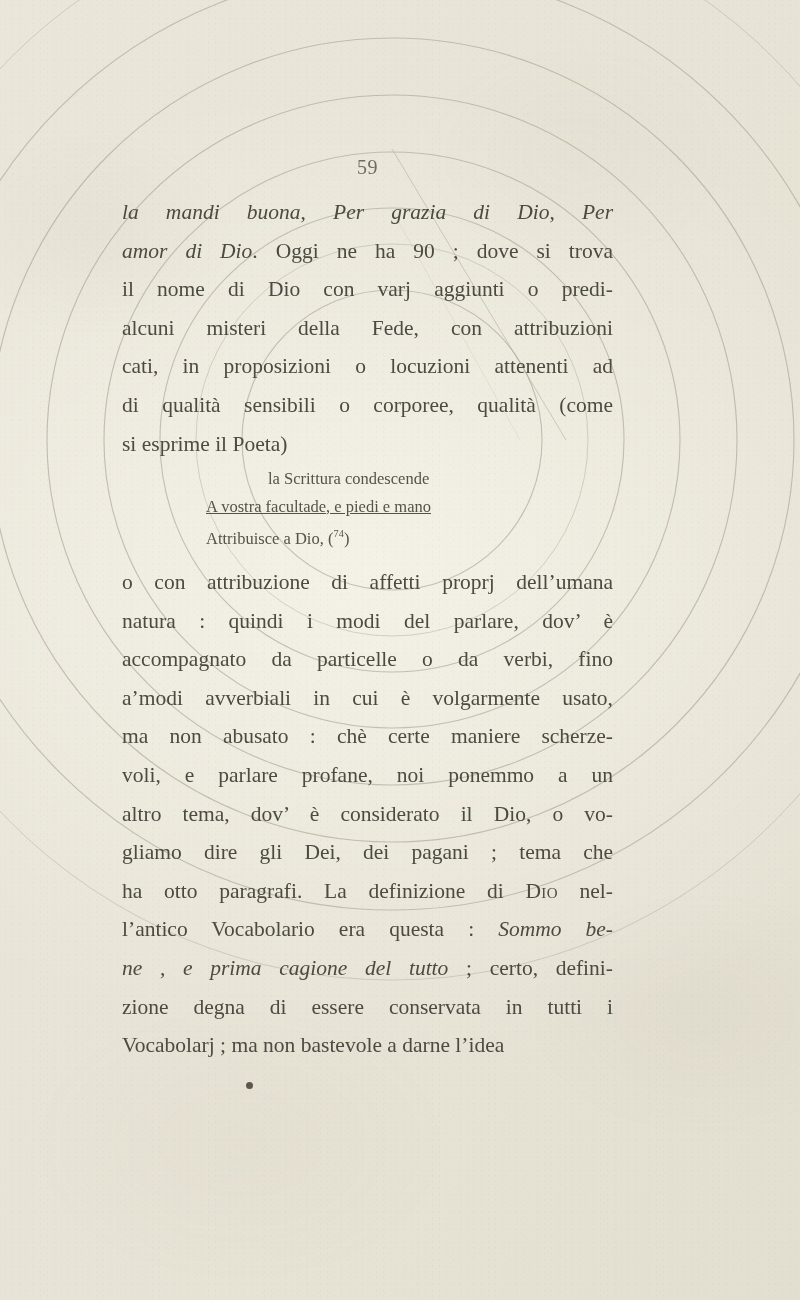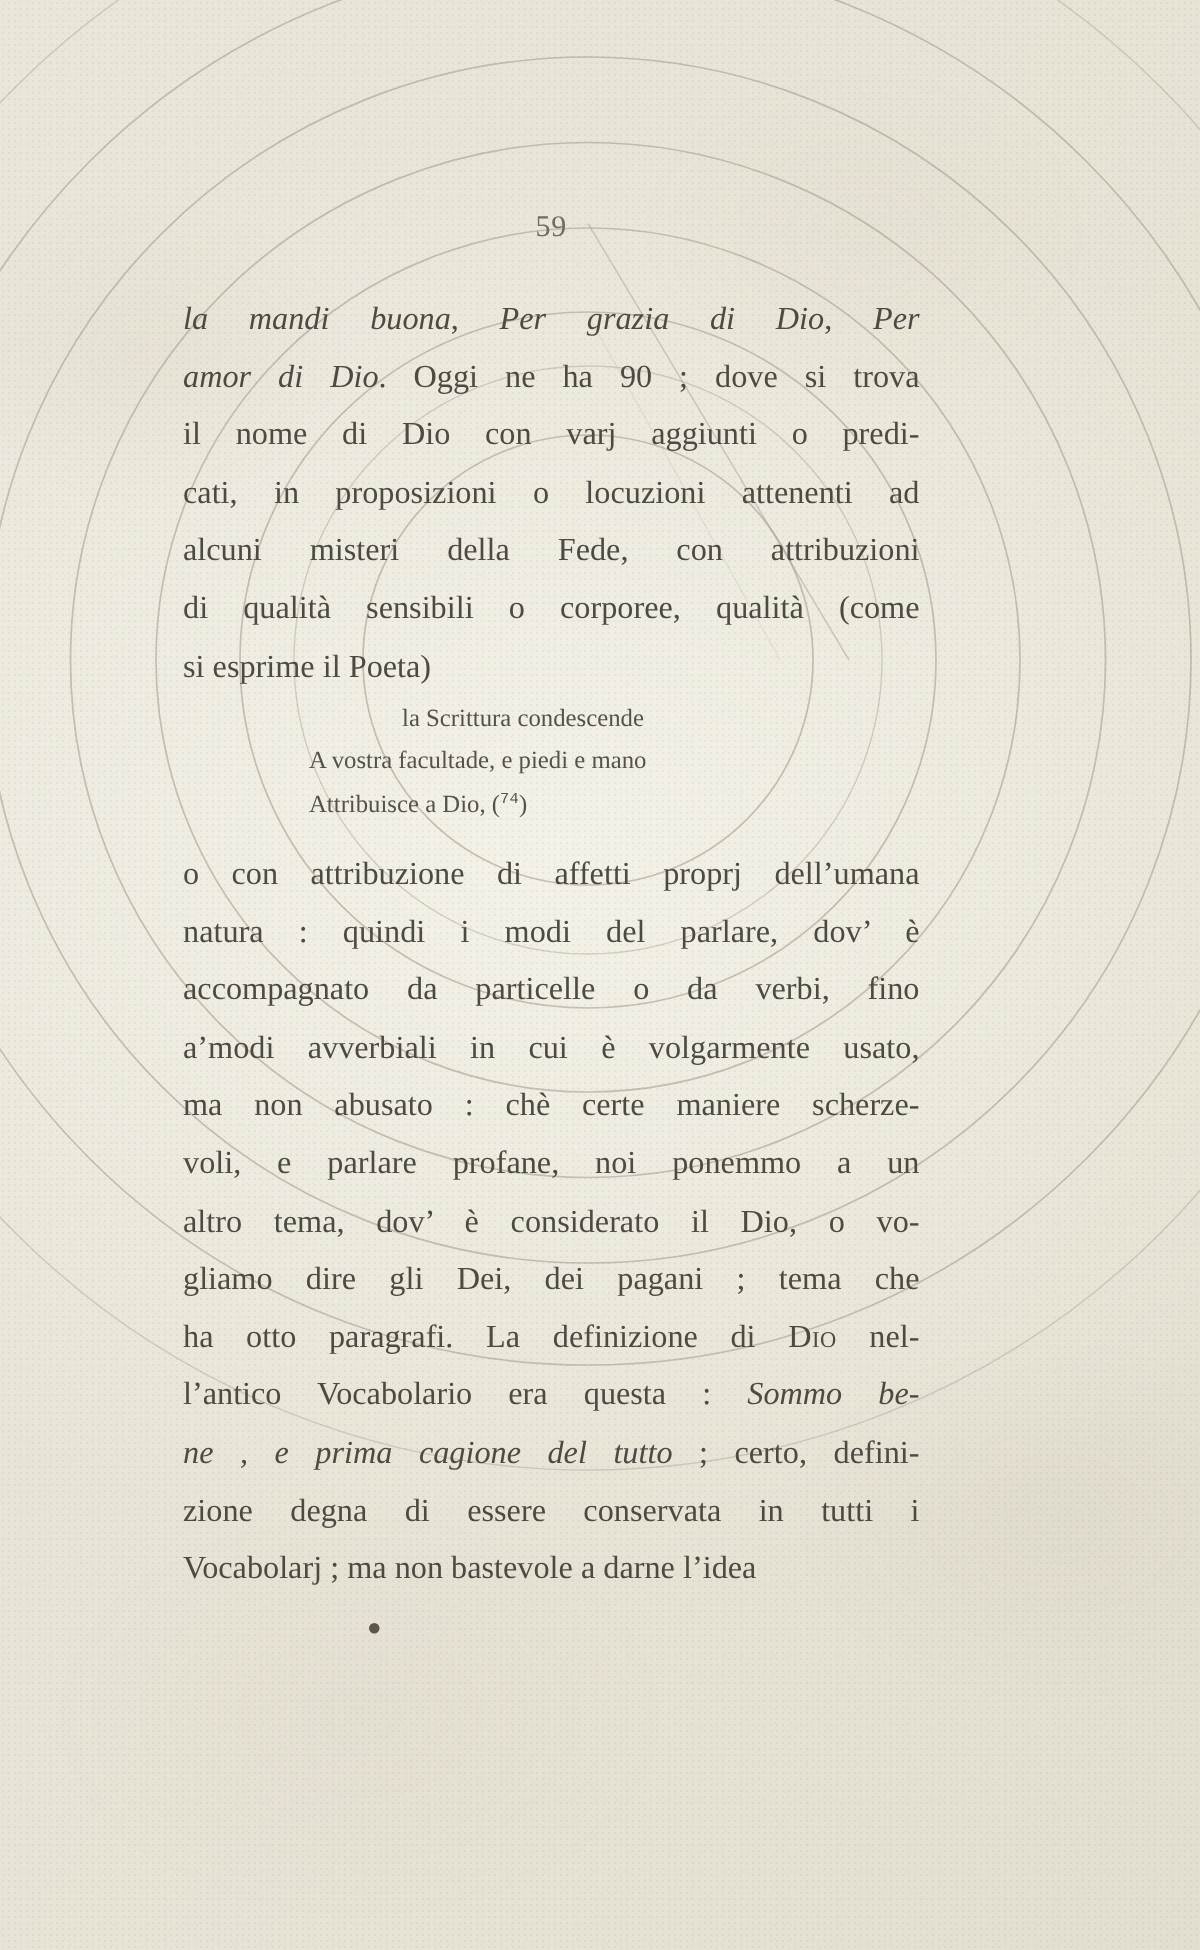--- a/index.html
+++ b/index.html
@@ -69,21 +69,21 @@
   #content {
     position: absolute;
     left: 122px;
     top: 0;
     width: 491px;
   }
 
   .folio {
     position: absolute;
     left: 0;
-    top: 140px;
+    top: 156px;
     width: 491px;
     text-align: center;
     font-size: 20px;
     letter-spacing: 0.5px;
     color: #716c5e;
   }
 
   .para {
     position: absolute;
     left: 0;
@@ -120,27 +120,26 @@
     width: 491px;
     font-size: 16.5px;
     line-height: 27.5px;
     color: #55524a;
   }
   #verse .v {
     display: block;
     white-space: nowrap;
   }
   #verse .v1 { padding-left: 146px; }
-  #verse .v2 { padding-left: 84px; }
+  #verse .v2 { padding-left: 84px; text-decoration: underline; }
   #verse .v3 { padding-left: 84px; }
   sup {
     font-size: 0.62em;
     vertical-align: super;
     letter-spacing: 0.2px;
-    font-family: Liberation Mono, monospace;
   }
 </style>
 </head>
 <body>
 
 <div id="page">
 
   <div id="blotch"></div>
 
   <div id="arcs">
@@ -170,22 +169,22 @@
   <div class="speck" style="left:246px; top:1082px; width:7px; height:7px;"></div>
 
   <div id="content">
 
     <div class="folio">59</div>
 
     <div class="para" id="para-top">
         <span class="ln"><i>la mandi buona</i><span>, </span><i>Per grazia di Dio</i><span>, </span><i>Per</i></span>
         <span class="ln"><i>amor di Dio</i><span>. Oggi ne ha 90 ; dove si trova</span></span>
         <span class="ln"><span>il nome di Dio con varj aggiunti o predi-</span></span>
+        <span class="ln"><span>alcuni misteri della Fede, con attribuzioni</span></span>
         <span class="ln"><span>cati, in proposizioni o locuzioni attenenti ad</span></span>
-        <span class="ln"><span>alcuni misteri della Fede, con attribuzioni</span></span>
         <span class="ln"><span>di qualità sensibili o corporee, qualità (come</span></span>
         <span class="ln last"><span>si esprime il Poeta)</span></span>
       </div>
 
     <div id="verse">
         <span class="v v1">la Scrittura condescende</span>
         <span class="v v2">A vostra facultade, e piedi e mano</span>
         <span class="v v3">Attribuisce a Dio, (<sup>74</sup>)</span>
       </div>
 

